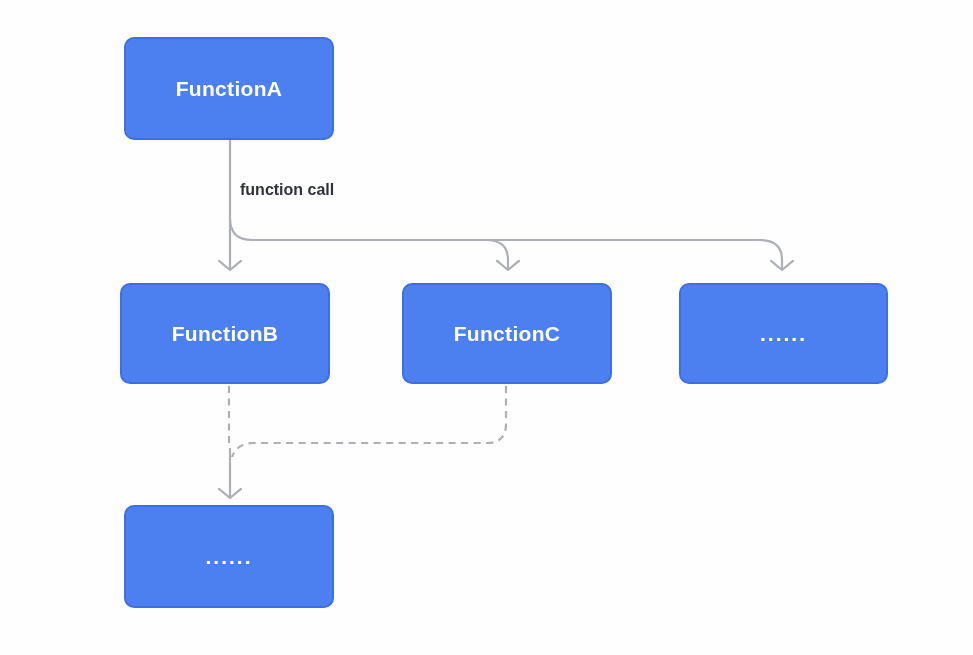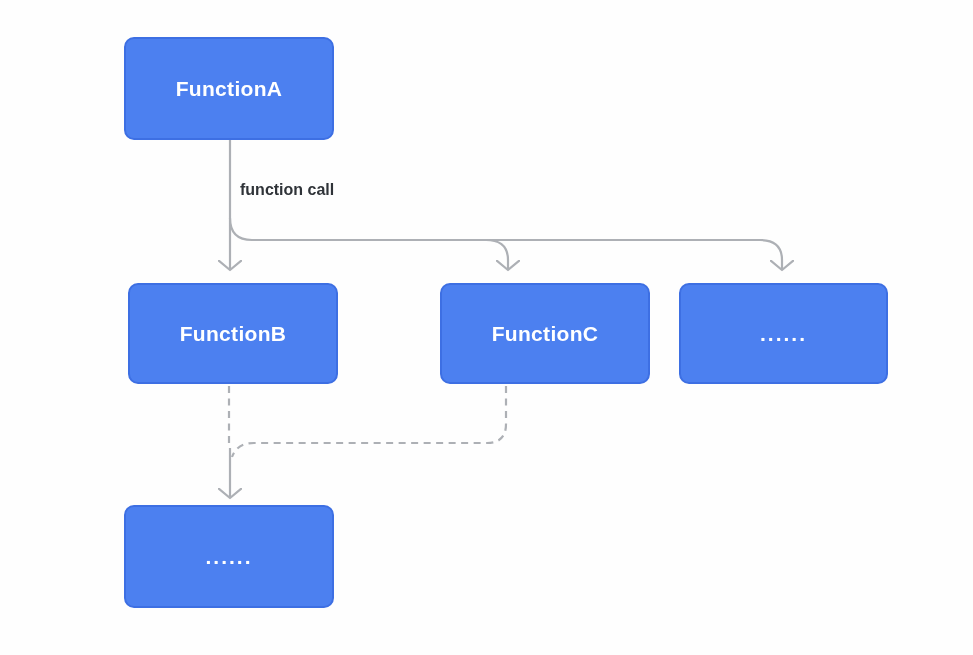--- a/index.html
+++ b/index.html
@@ -51,22 +51,22 @@
     display: flex;
     align-items: center;
     justify-content: center;
     color: var(--node-text);
     font-weight: 700;
     font-size: 21px;
     letter-spacing: 0.3px;
   }
   .node.ellipsis { letter-spacing: 2px; }
   #node-function-a { left: 124px; top: 37px;  width: 210px; height: 103px; }
-  #node-function-b { left: 128px; top: 283px; width: 210px; height: 101px; }
-  #node-function-c { left: 402px; top: 283px; width: 210px; height: 101px; margin-left: 38px; }
+  #node-function-b { left: 120px; top: 283px; width: 210px; height: 101px; }
+  #node-function-c { left: 402px; top: 283px; width: 210px; height: 101px; }
   #node-ellipsis-right  { left: 679px; top: 283px; width: 209px; height: 101px; }
   #node-ellipsis-bottom { left: 124px; top: 505px; width: 210px; height: 103px; }
   .edge-label {
     position: absolute;
     left: 240px;
     top: 181px;
     font-weight: 700;
     font-size: 16px;
     color: var(--edge-label-text);
   }

